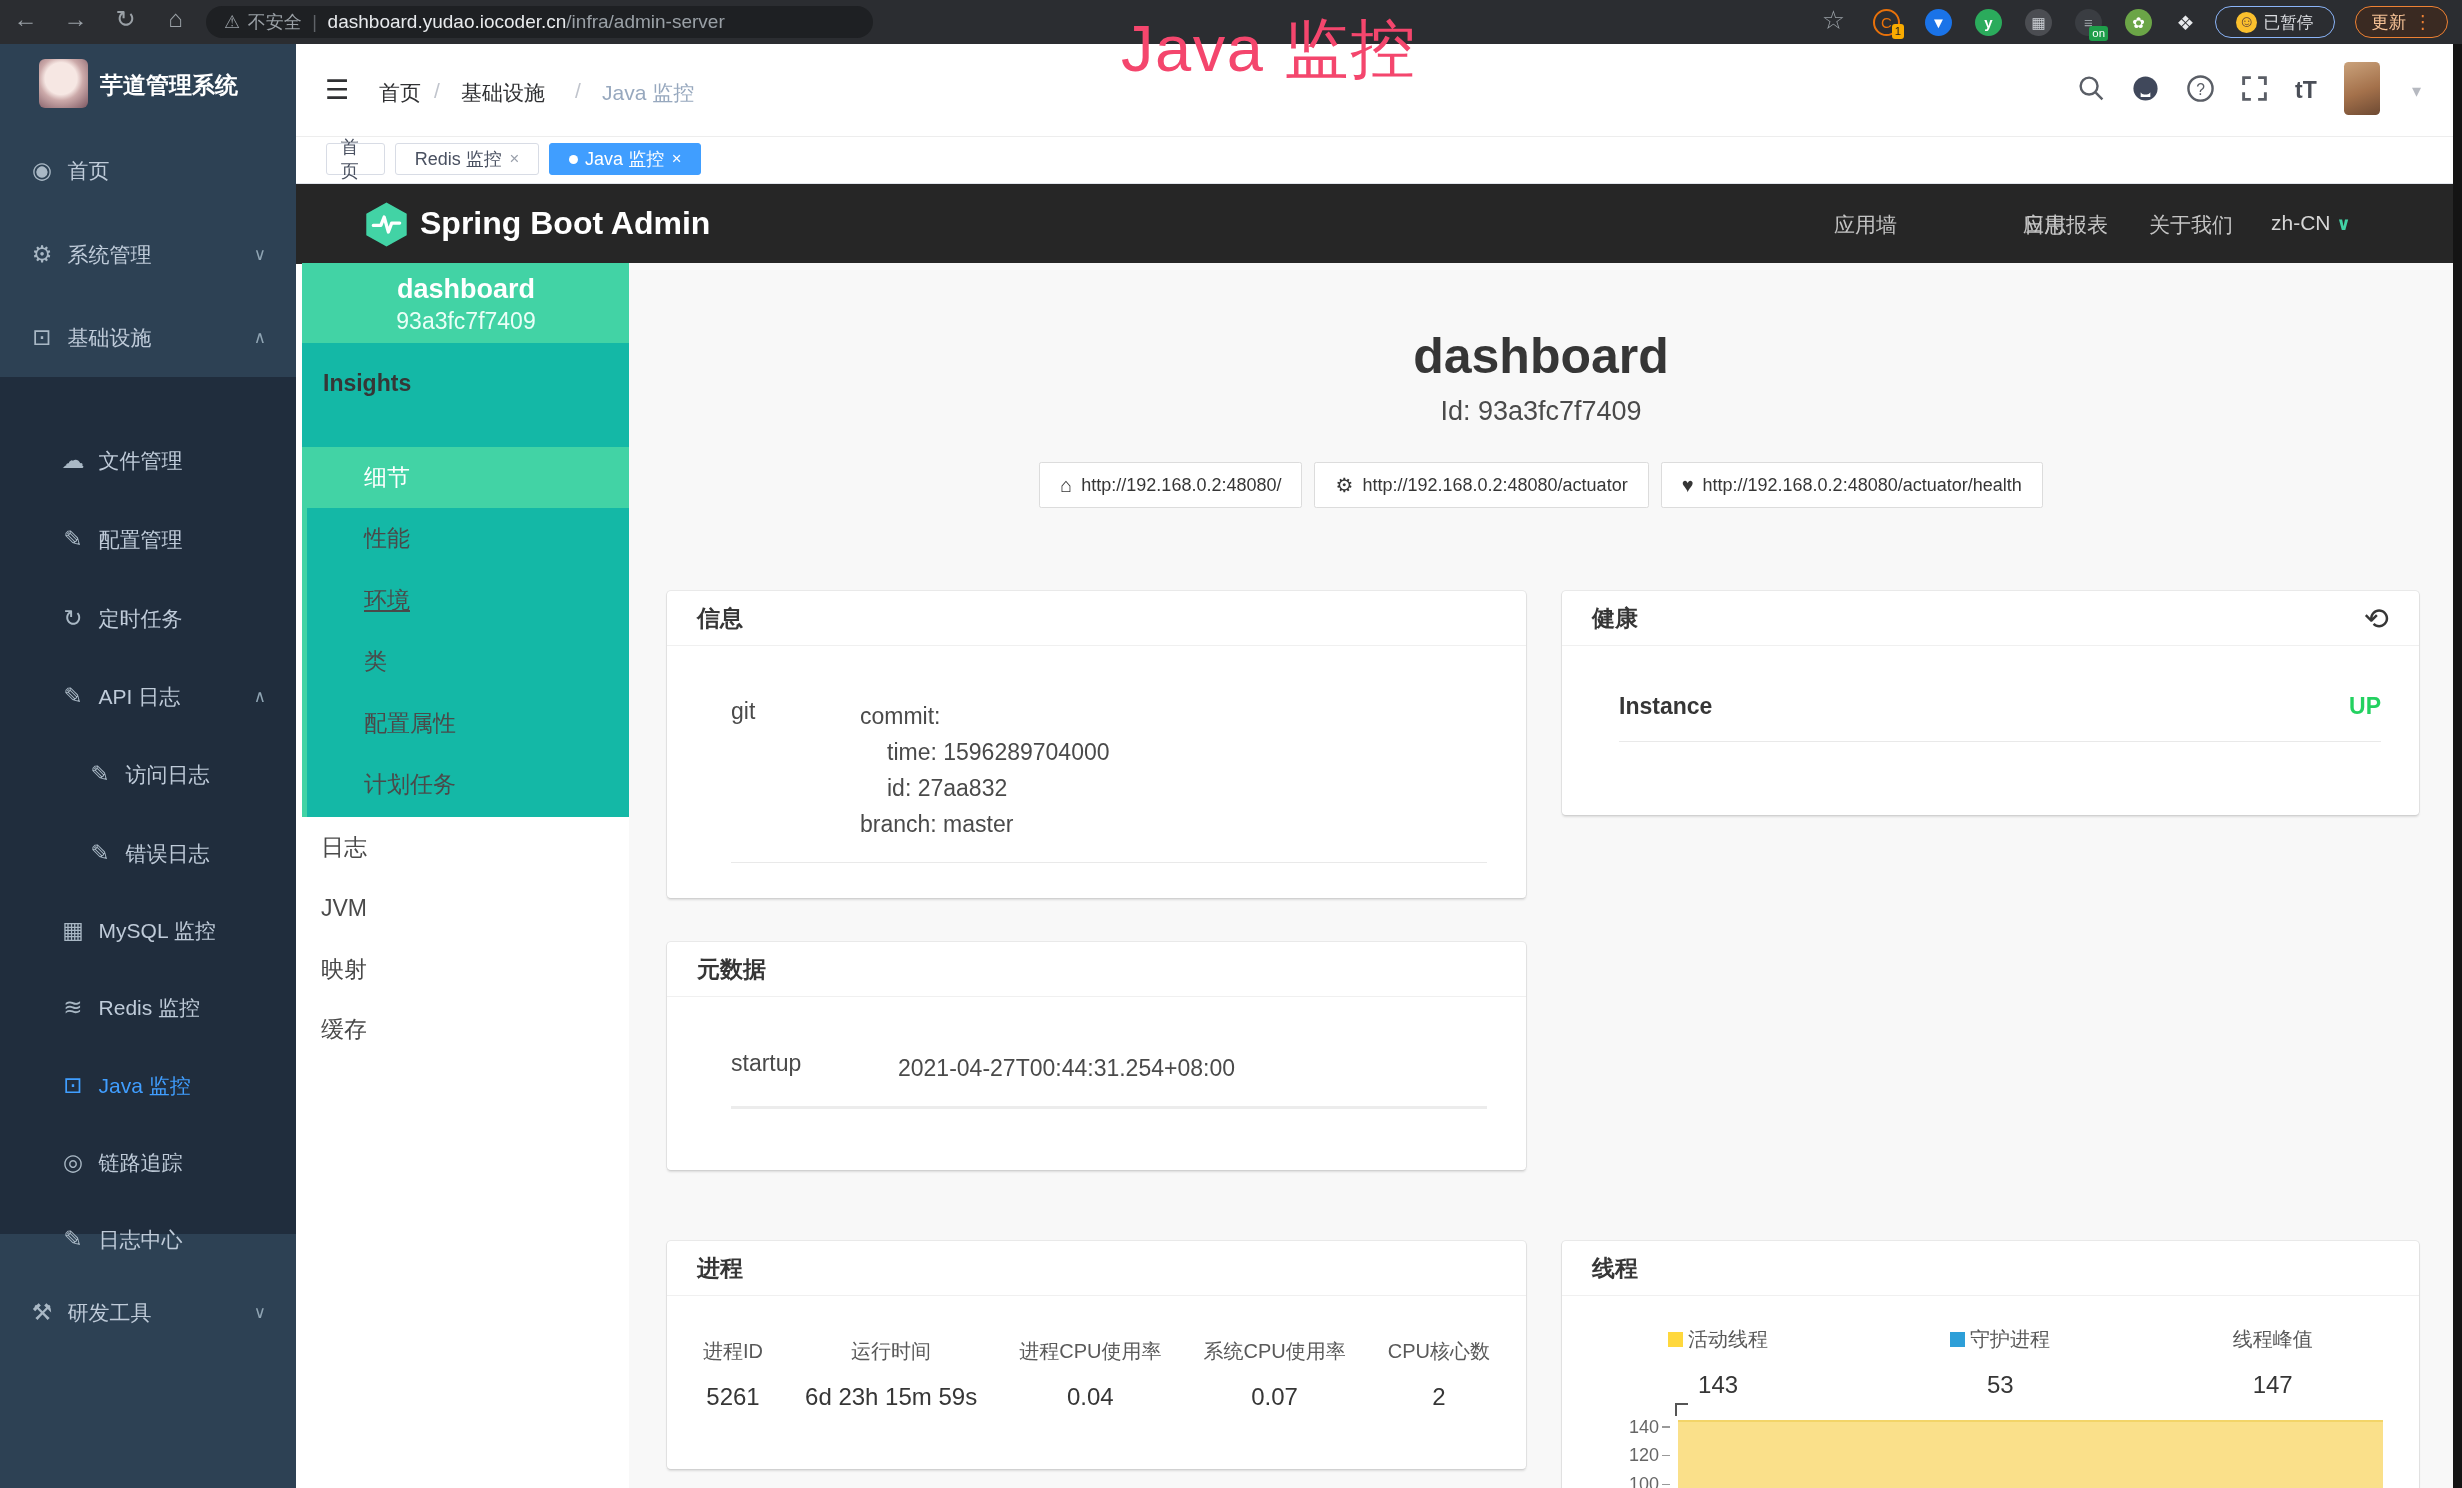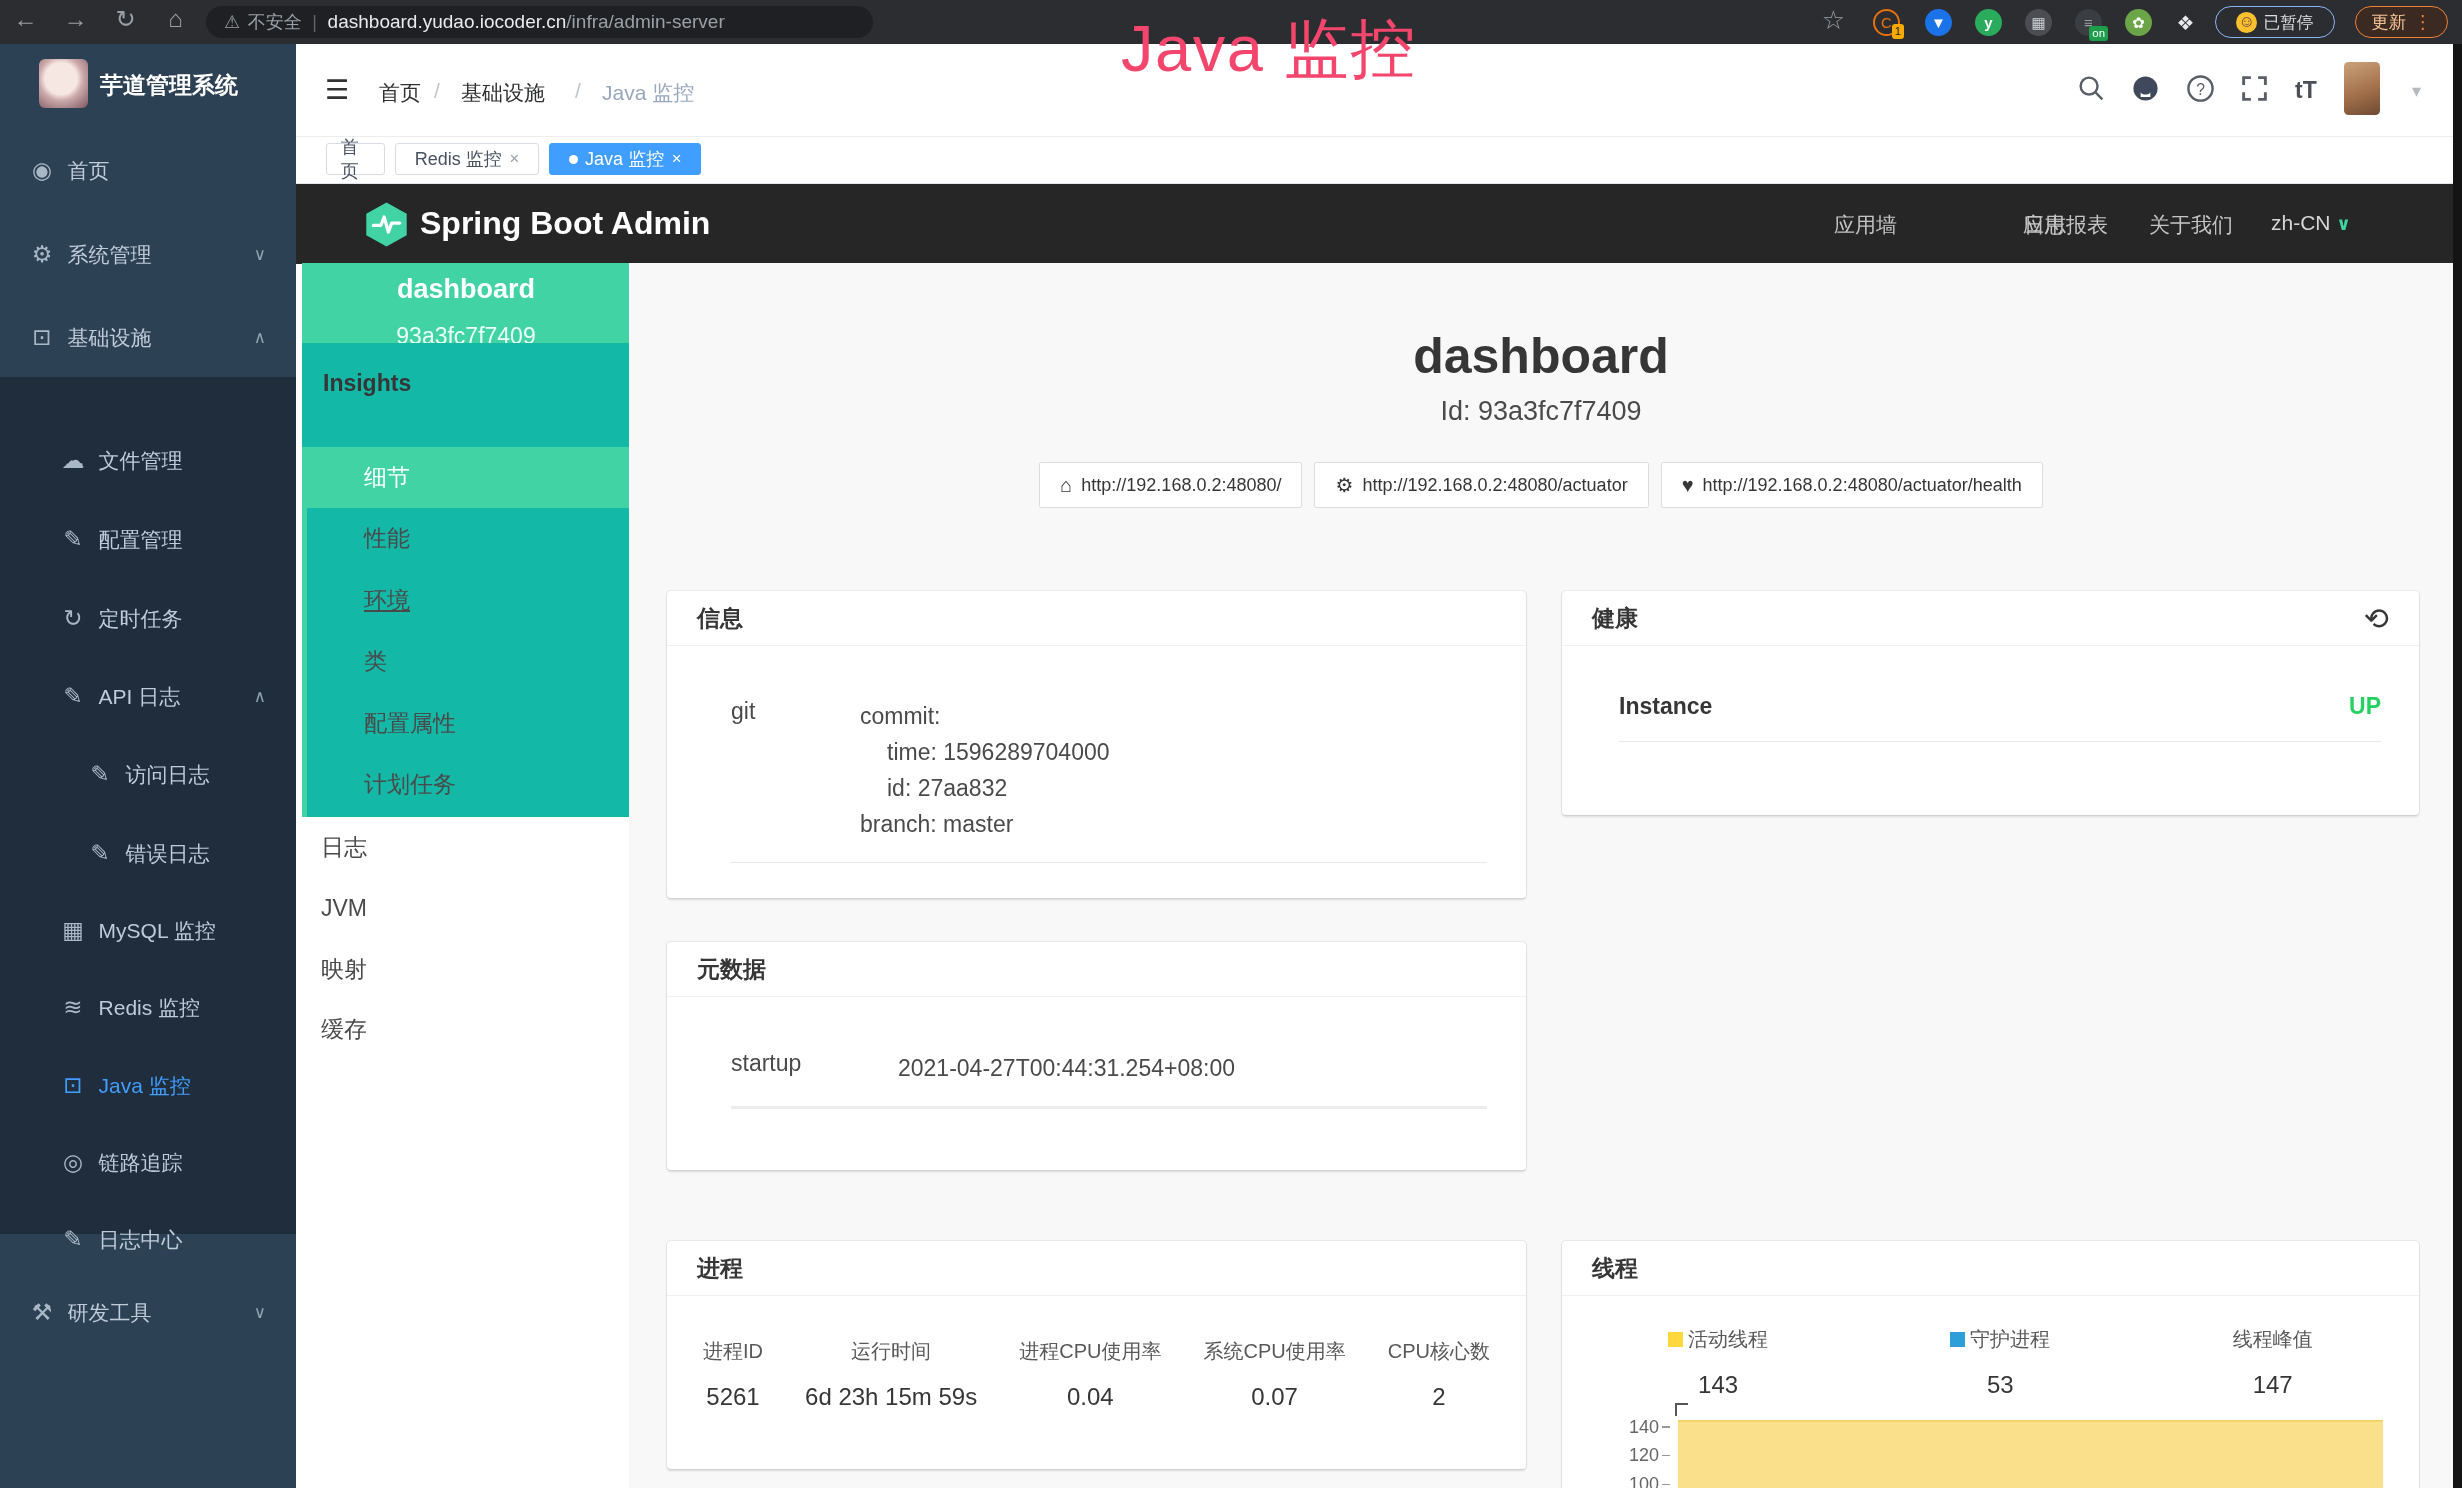--- a/index.html
+++ b/index.html
@@ -61,21 +61,21 @@
   .vtab .dot{width:9px;height:9px;border-radius:50%;background:#fff;}
   
   #sbaheader{position:absolute;left:296px;top:184px;width:2167px;height:80px;background:#262626;}
   #sbaheader .brand{position:absolute;left:124px;top:21px;font-size:32px;font-weight:600;color:#fff;}
   .sbanav{position:absolute;top:27px;font-size:21px;color:#c4c4c4;}
   #sba-locale-caret{color:#42d3a5;font-weight:bold;font-size:18px;}
   
   #sbasidebar{position:absolute;left:302px;top:263px;width:328px;height:1225px;background:#fff;}
   #sbasidebar .ihead{position:absolute;left:0;top:0;width:328px;height:80px;background:#42d3a5;color:#fff;text-align:center;}
   #sbasidebar .ihead .nm{margin-top:10.6px;font-size:27px;font-weight:bold;}
-  #sbasidebar .ihead .iid{margin-top:18px;font-size:23px;color:#eafff7;}
+  #sbasidebar .ihead .iid{margin-top:3px;font-size:23px;color:#eafff7;}
   #insights-group{position:absolute;left:0;top:80px;width:328px;height:474px;background:#14b8a6;}
   #insights-group .teal-strip{position:absolute;left:0;top:104px;width:4.6px;height:370px;background:#42d3a5;}
   #insights-label{position:absolute;left:21px;top:27px;font-size:23px;font-weight:bold;color:#363636;}
   .mitem{position:absolute;left:0;width:328px;height:61px;display:flex;align-items:center;font-size:23px;color:#4a4a4a;}
   .mitem .lb{margin-left:62px;}
   .mitem.active{background:#42d3a5;}
   .mitem.active .lb{color:#fff;}
   .bitem{position:absolute;left:0;width:328px;height:61px;display:flex;align-items:center;font-size:23px;color:#4a4a4a;background:#fff;}
   .bitem .lb{margin-left:19px;}
   

